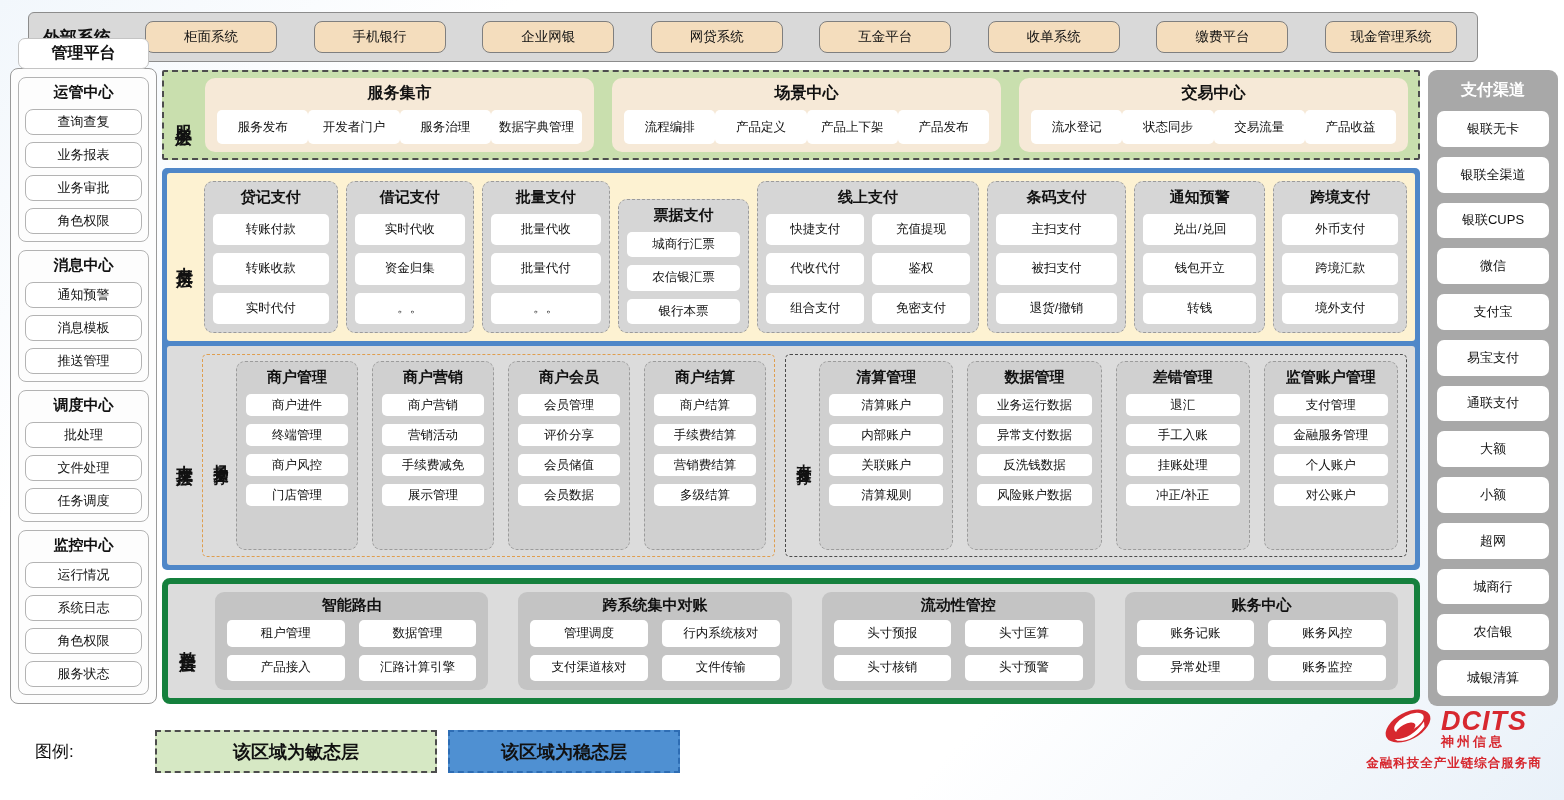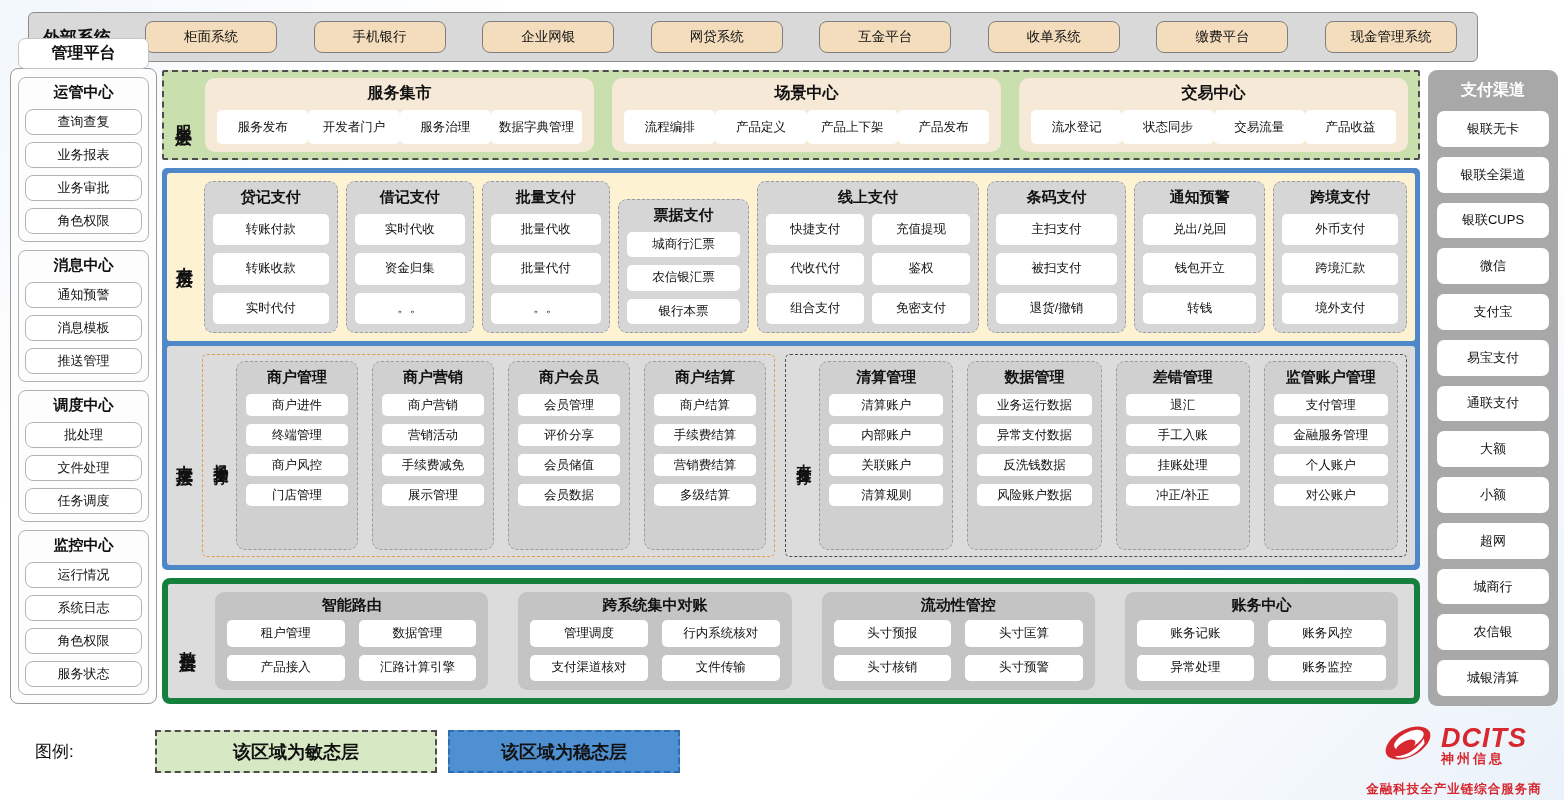--- a/index.html
+++ b/index.html
@@ -156,22 +156,22 @@
   }
   .legend-stable{
     position:absolute;left:448px;top:730px;width:232px;height:43px;
     background:#4f90d2;border:2px dashed #2e6db4;
     display:flex;align-items:center;justify-content:center;
     font-size:18px;font-weight:700;
   }
 
   
   .logo{
-    position:absolute;right:10px;bottom:2px;width:200px;
-    display:flex;flex-direction:column;align-items:center;gap:12px;
+    position:absolute;right:10px;bottom:28px;width:200px;
+    display:flex;flex-direction:column;align-items:center;gap:3px;
   }
   .logo-row{display:flex;align-items:center;gap:6px;}
   .logo-text{display:flex;flex-direction:column;line-height:1.05;}
   .logo-brand{color:var(--brand-red);font-weight:700;font-style:italic;font-size:27px;letter-spacing:1px;}
   .logo-company{color:var(--brand-red);font-weight:700;font-size:13px;letter-spacing:3px;}
   .logo-tagline{color:var(--brand-red);font-weight:700;font-size:12.5px;white-space:nowrap;letter-spacing:1px;}
 </style>
 </head>
 <body>
 

